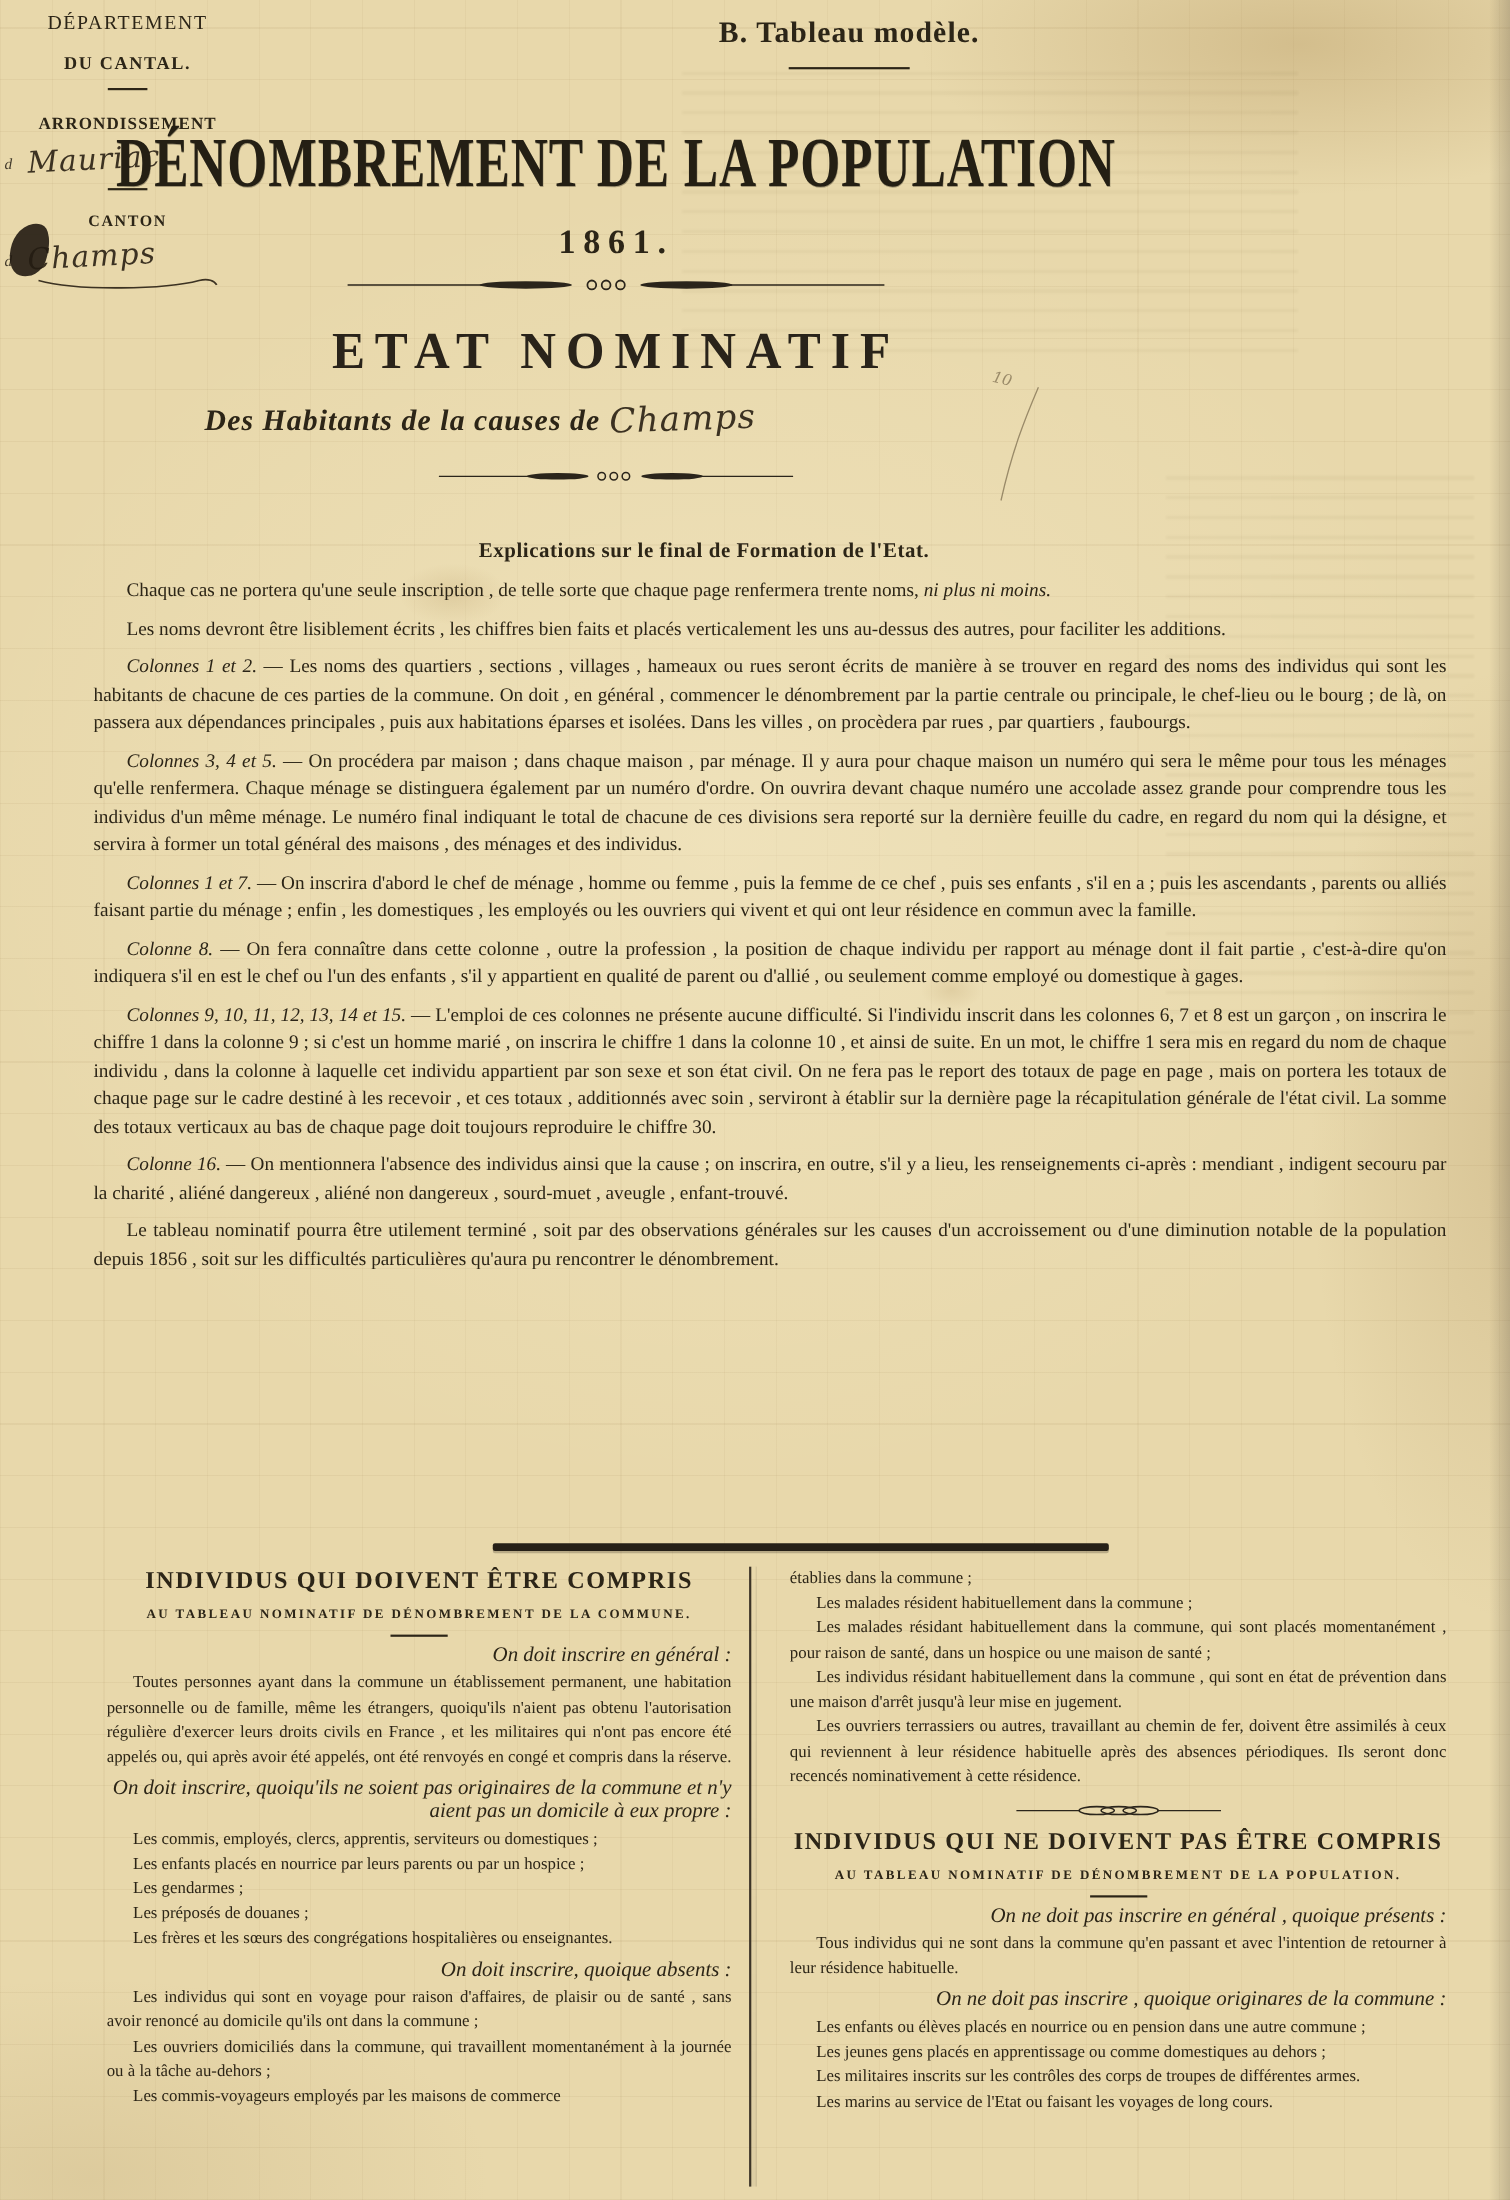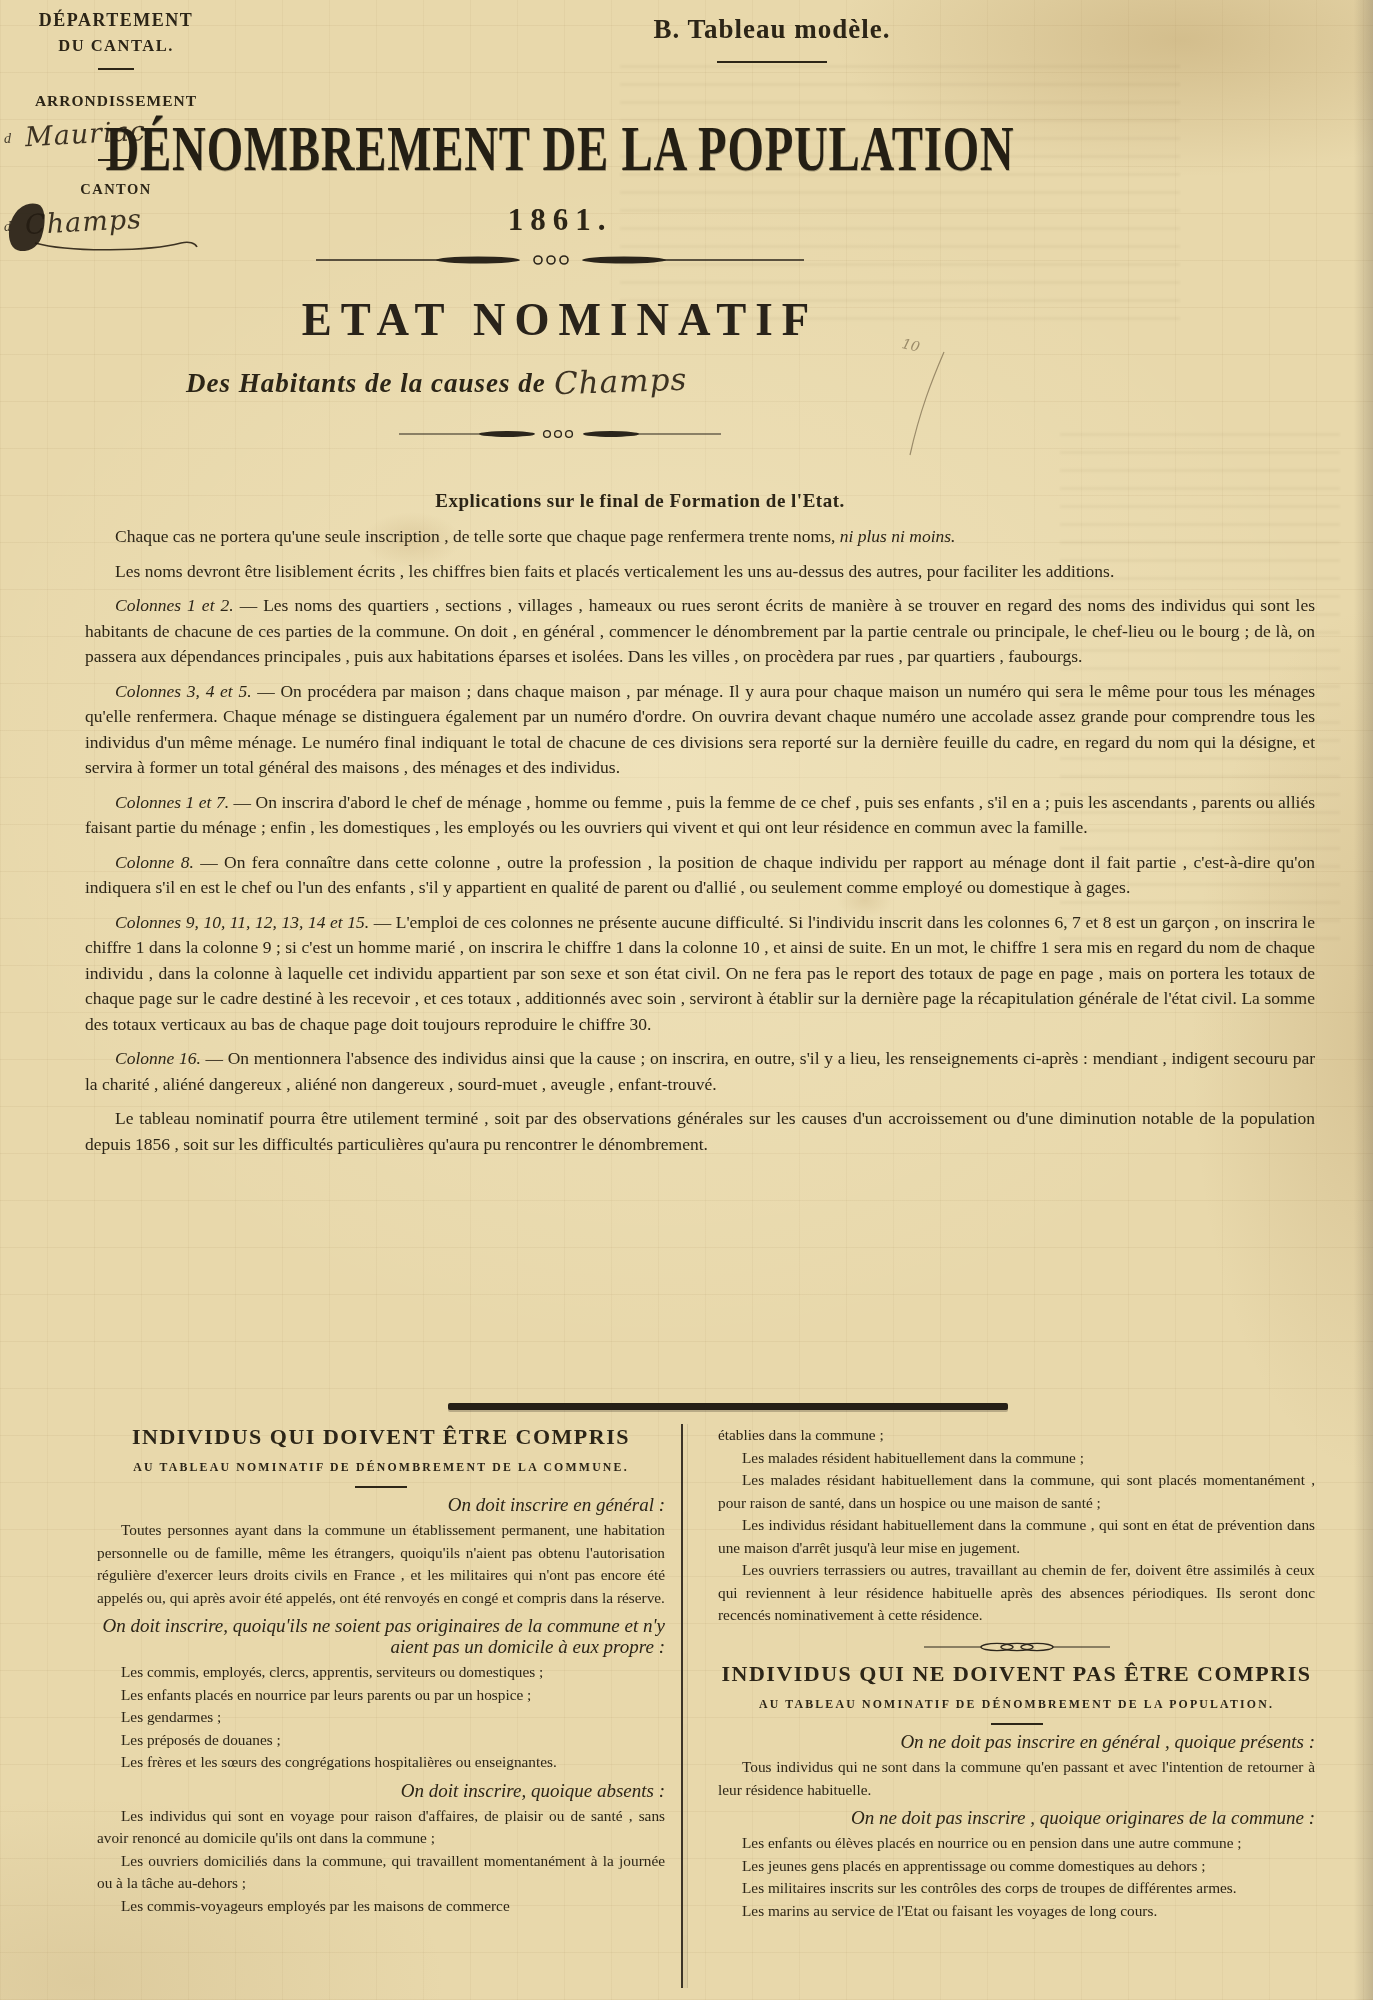--- a/index.html
+++ b/index.html
@@ -17,22 +17,22 @@
       radial-gradient(ellipse 900px 760px at 48% 38%, rgba(255,248,222,0.30), rgba(255,248,222,0) 78%),
       repeating-linear-gradient(0deg, rgba(146,116,68,0.085) 0 1px, rgba(0,0,0,0) 1px 47px),
       repeating-linear-gradient(90deg, rgba(146,116,68,0.065) 0 1px, rgba(0,0,0,0) 1px 47px);
   }
   .ghost {
     position:absolute; opacity:0.05; filter:blur(1.2px); pointer-events:none;
     background:repeating-linear-gradient(0deg, #6b5530 0 3px, rgba(0,0,0,0) 3px 18px);
   }
   
   .hdr-left { position:absolute; left:18px; top:10px; width:196px; text-align:center; }
-  .hdr-left .big { font-weight:bold; font-size:18px; letter-spacing:1.5px;text-align:center; }
-  .hdr-left .big2 { font-weight:bold; font-size:16.5px; letter-spacing:1.5px; margin-top:5px; }
+  .hdr-left .big { font-weight:normal; font-size:18px; letter-spacing:1.5px;text-align:center; }
+  .hdr-left .big2 { font-weight:bold; font-size:16.5px; letter-spacing:1.5px; margin-top:17px; }
   .mini-rule { width:36px; border-top:2.5px solid #2c2517; margin:12px auto 0 auto; }
   .hdr-left .arr { font-weight:bold; font-size:15.5px; letter-spacing:1px; margin-top:22px; }
   .hand-row { display:flex; align-items:flex-end; margin-top:10px; text-align:left; }
   .prefix-d { font-size:14px; font-style:italic; margin-left:-14px; color:#423a2b; }
   .handwriting {
     font-family:"DejaVu Serif", serif; font-style:italic; color:#3c3222;
     font-size:27px; letter-spacing:1px; transform:rotate(-3deg); display:inline-block;
     margin-left:14px; line-height:1;
   }
   .hdr-left .canton { font-weight:bold; font-size:14.5px; letter-spacing:1.5px; margin-top:20px; }

